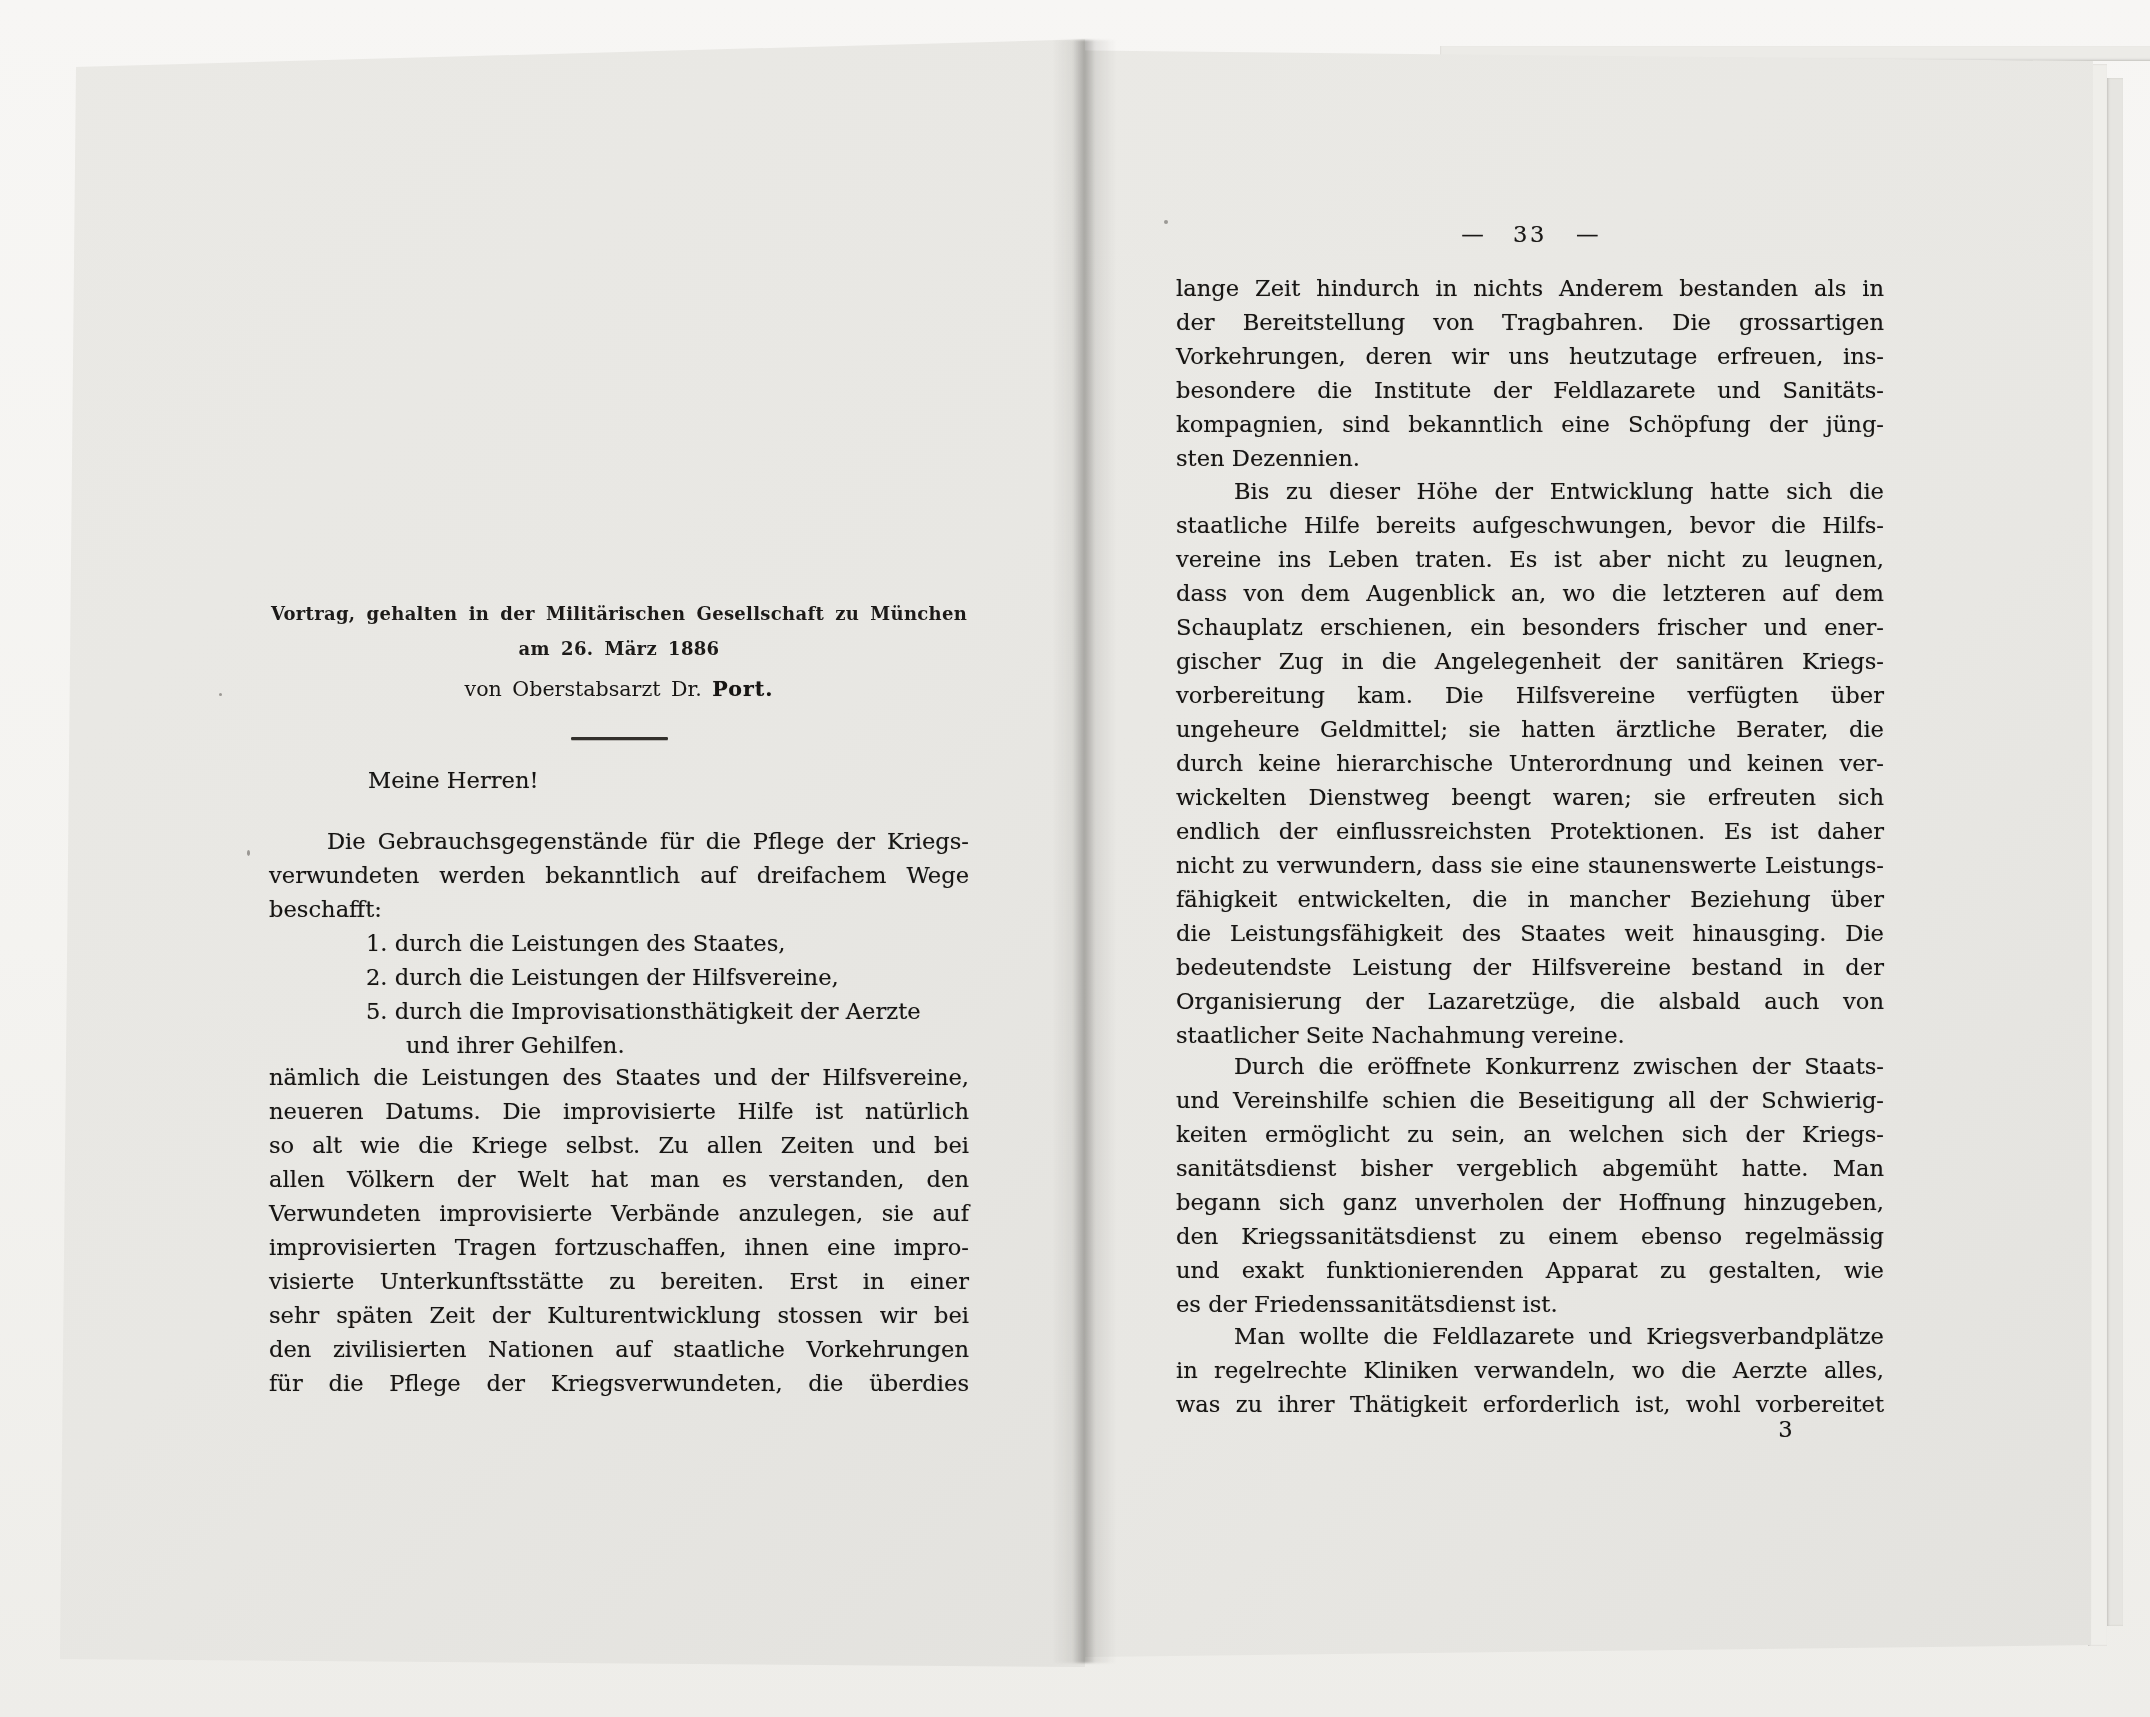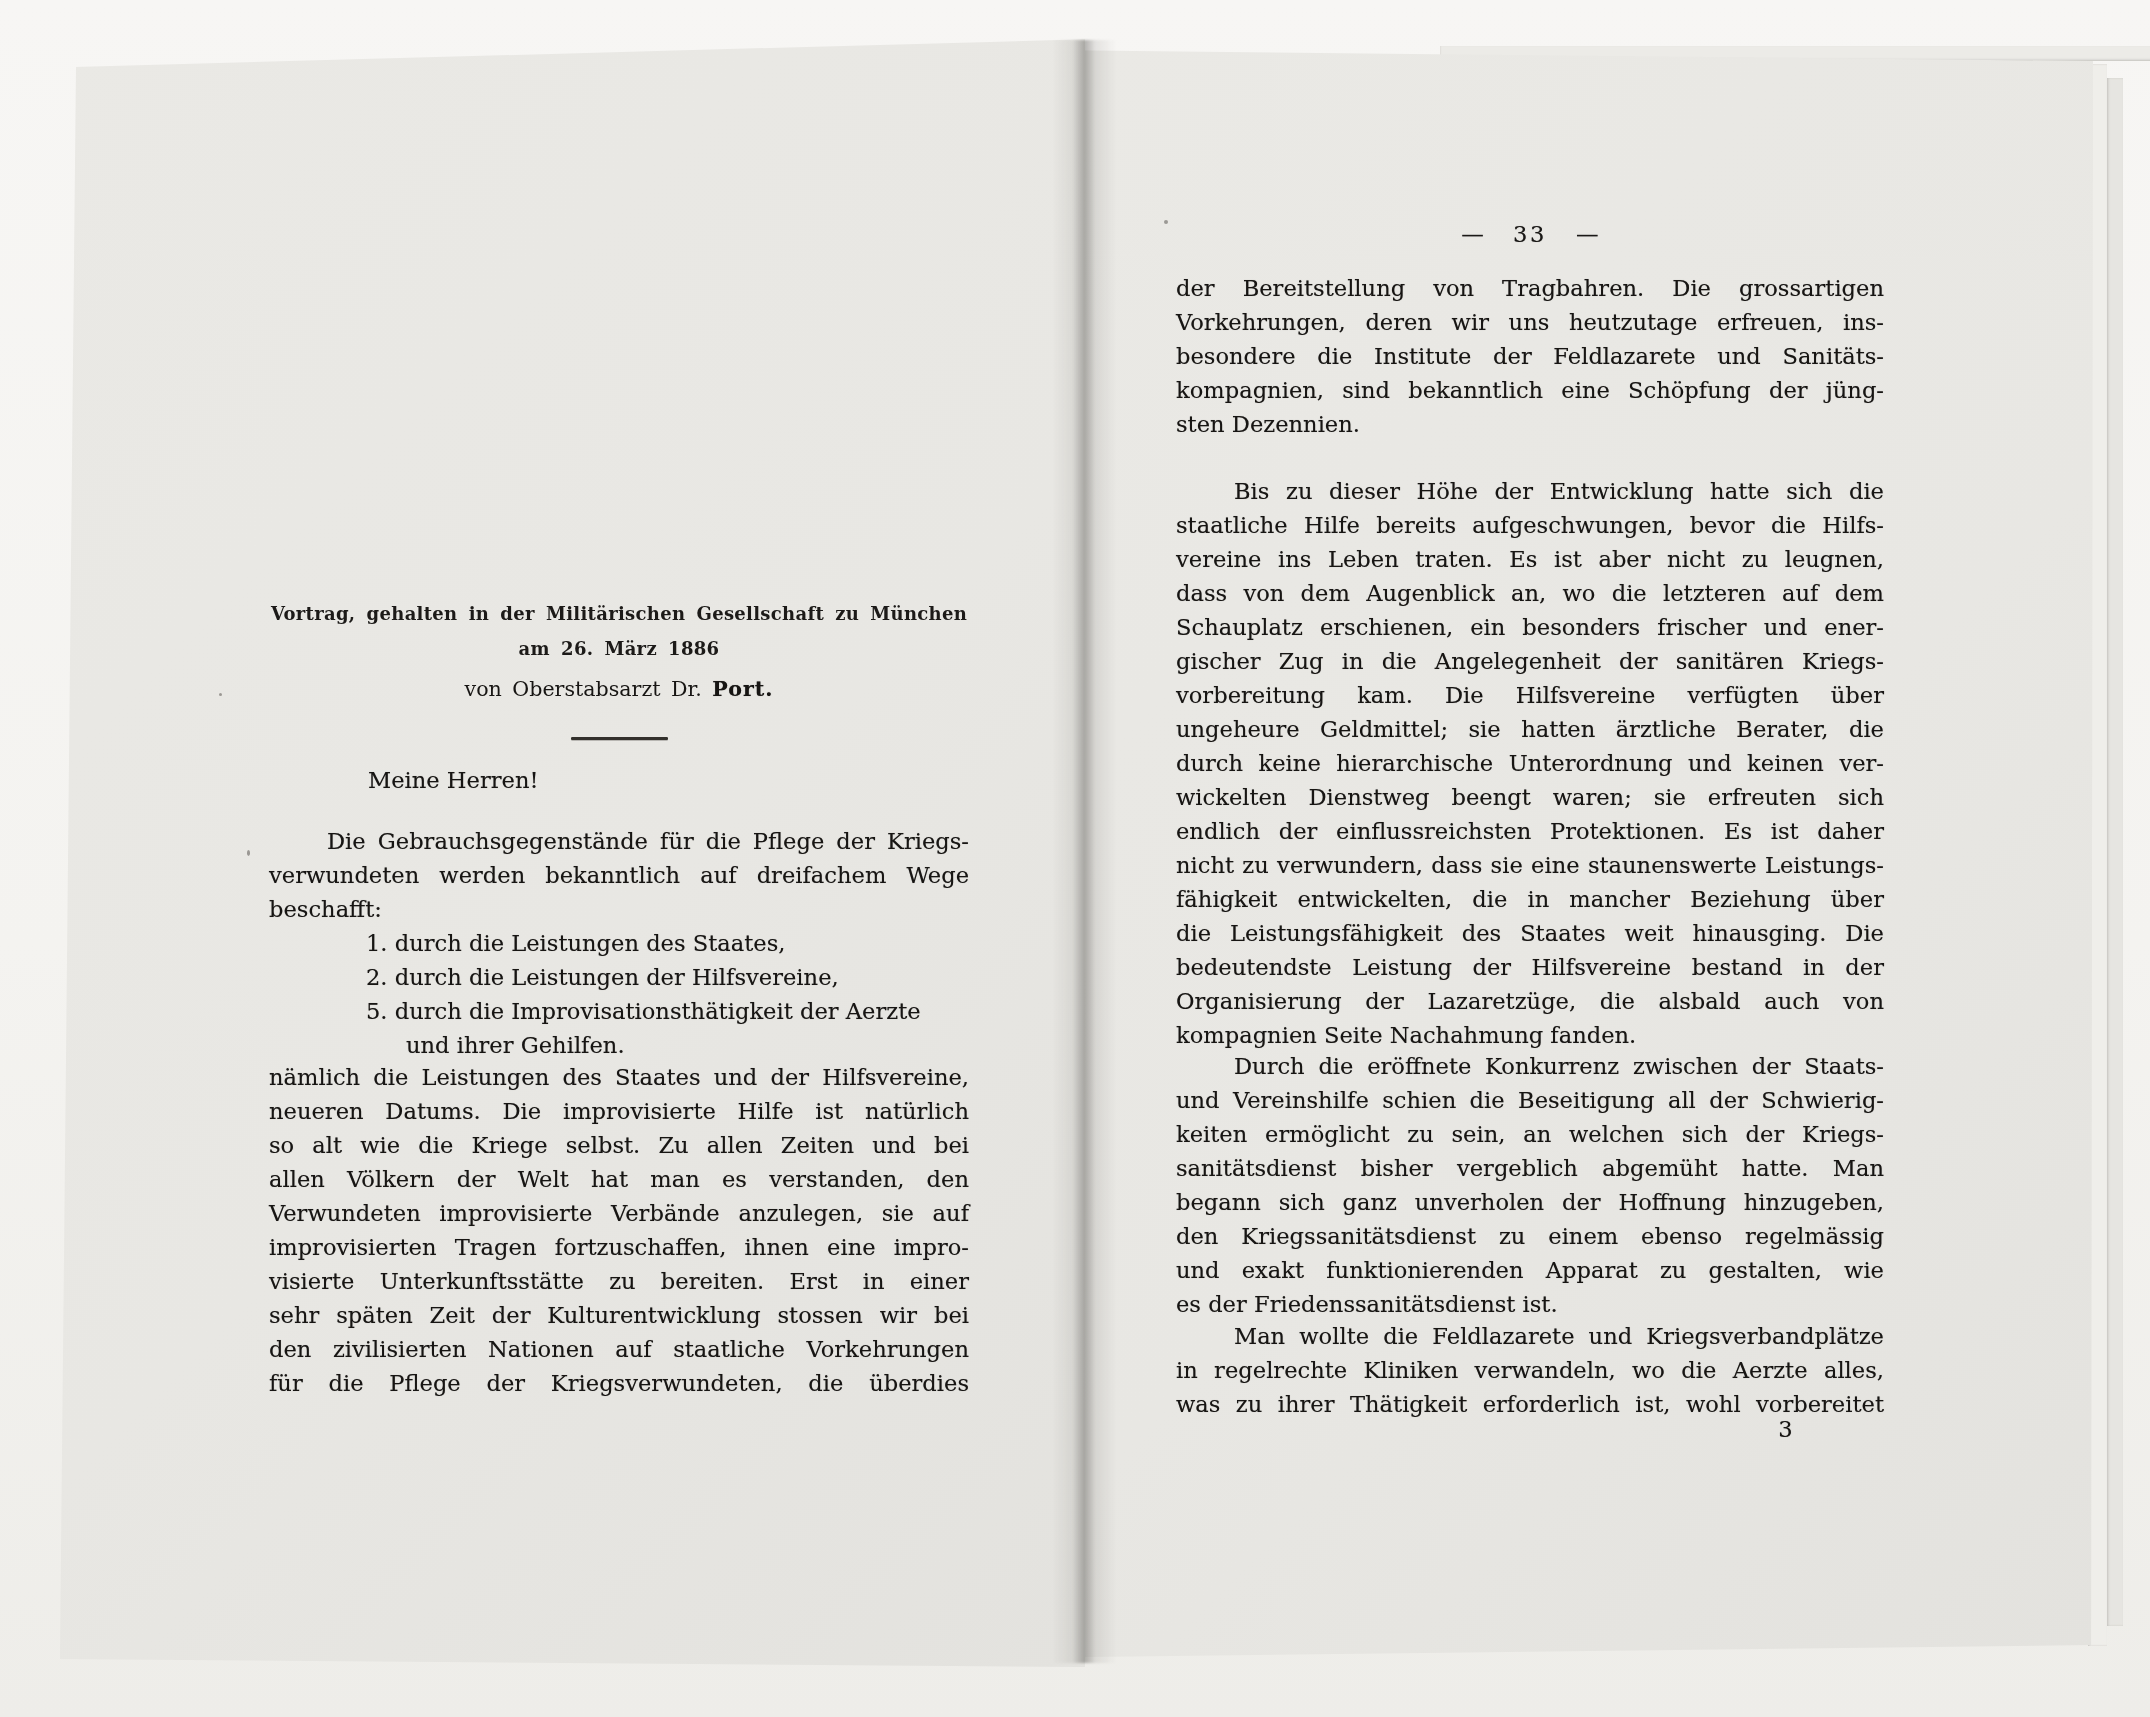--- a/index.html
+++ b/index.html
@@ -126,20 +126,21 @@
       <div class="tline">sehr späten Zeit der Kulturentwicklung stossen wir bei</div>
       <div class="tline">den zivilisierten Nationen auf staatliche Vorkehrungen</div>
       <div class="tline">für die Pflege der Kriegsverwundeten, die überdies</div>
     </div>
 
   <div class="tb pagenum center">
     <span class="dash">—</span><span class="num">33</span><span class="dash">—</span>
   </div>
 
   <div class="tb body-block p-right1">
+      <div class="tline">lange Zeit hindurch in nichts Anderem bestanden als in</div>
       <div class="tline">der Bereitstellung von Tragbahren. Die grossartigen</div>
       <div class="tline">Vorkehrungen, deren wir uns heutzutage erfreuen, ins-</div>
       <div class="tline">besondere die Institute der Feldlazarete und Sanitäts-</div>
       <div class="tline">kompagnien, sind bekanntlich eine Schöpfung der jüng-</div>
       <div class="tline flush">sten Dezennien.</div>
     </div>
 
   <div class="tb body-block p-right2">
       <div class="tline ind">Bis zu dieser Höhe der Entwicklung hatte sich die</div>
       <div class="tline">staatliche Hilfe bereits aufgeschwungen, bevor die Hilfs-</div>
@@ -150,21 +151,21 @@
       <div class="tline">vorbereitung kam. Die Hilfsvereine verfügten über</div>
       <div class="tline">ungeheure Geldmittel; sie hatten ärztliche Berater, die</div>
       <div class="tline">durch keine hierarchische Unterordnung und keinen ver-</div>
       <div class="tline">wickelten Dienstweg beengt waren; sie erfreuten sich</div>
       <div class="tline">endlich der einflussreichsten Protektionen. Es ist daher</div>
       <div class="tline">nicht zu verwundern, dass sie eine staunenswerte Leistungs-</div>
       <div class="tline">fähigkeit entwickelten, die in mancher Beziehung über</div>
       <div class="tline">die Leistungsfähigkeit des Staates weit hinausging. Die</div>
       <div class="tline">bedeutendste Leistung der Hilfsvereine bestand in der</div>
       <div class="tline">Organisierung der Lazaretzüge, die alsbald auch von</div>
-      <div class="tline flush">kompagnien Seite Nachahmung fanden.</div>
+      <div class="tline flush">staatlicher Seite Nachahmung vereine.</div>
     </div>
 
   <div class="tb body-block p-right3">
       <div class="tline ind">Durch die eröffnete Konkurrenz zwischen der Staats-</div>
       <div class="tline">und Vereinshilfe schien die Beseitigung all der Schwierig-</div>
       <div class="tline">keiten ermöglicht zu sein, an welchen sich der Kriegs-</div>
       <div class="tline">sanitätsdienst bisher vergeblich abgemüht hatte. Man</div>
       <div class="tline">begann sich ganz unverholen der Hoffnung hinzugeben,</div>
       <div class="tline">den Kriegssanitätsdienst zu einem ebenso regelmässig</div>
       <div class="tline">und exakt funktionierenden Apparat zu gestalten, wie</div>

